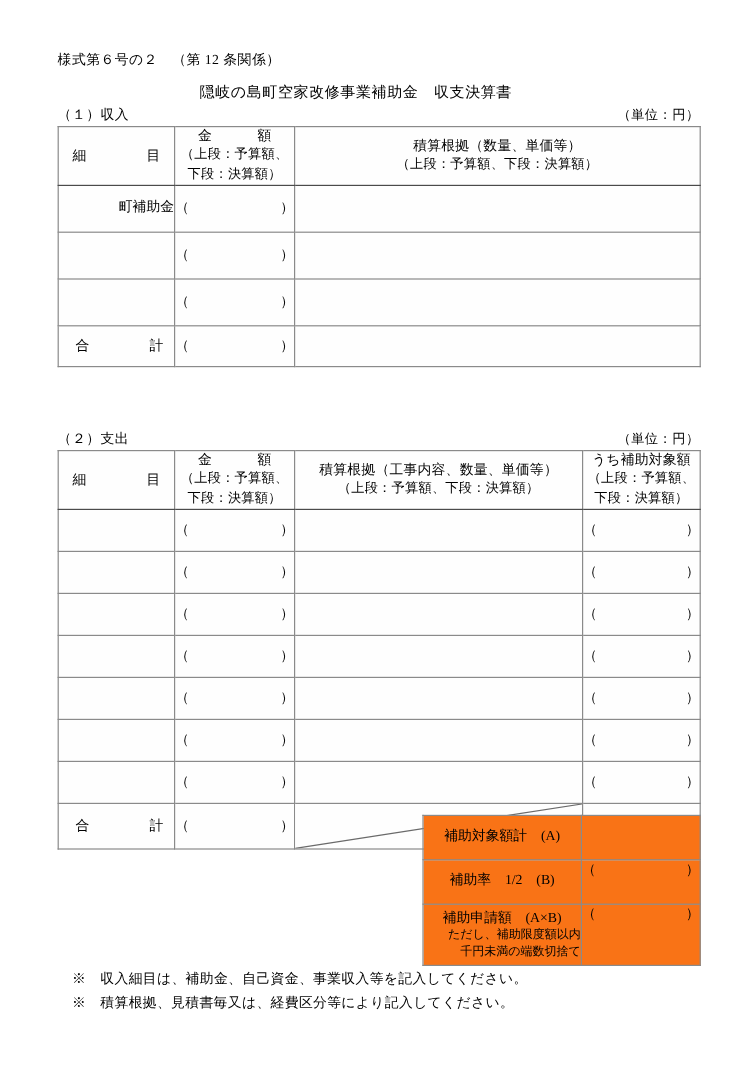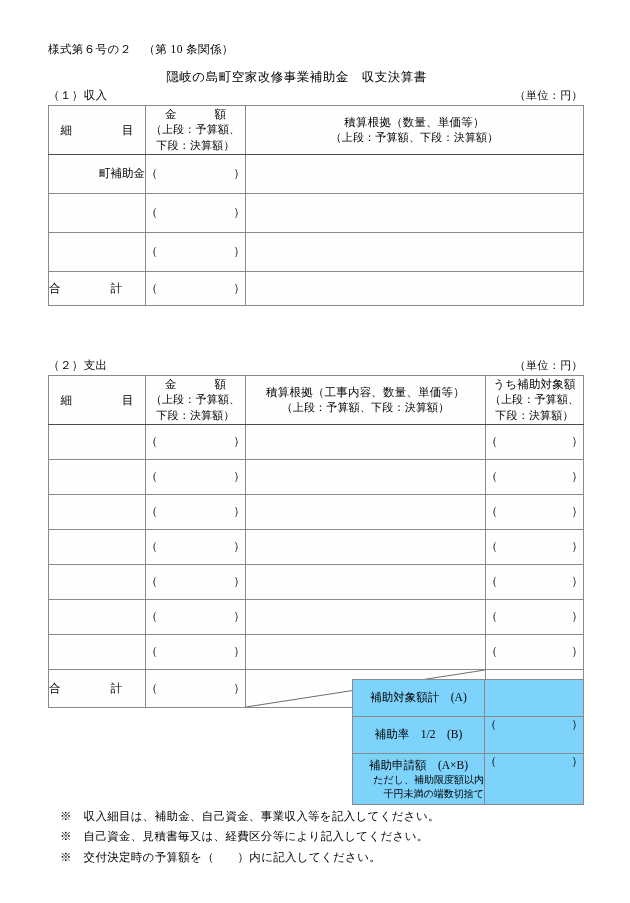--- a/index.html
+++ b/index.html
@@ -114,21 +114,21 @@
   }
   .amount .par {
     display: flex;
     justify-content: space-between;
     width: 100%;
   }
   .total-row td {
     border-top: 1.4px solid #4a4a4a !important;
   }
   .total-label {
-    text-align: left;
+    text-align: right;
     letter-spacing: 9px;
     padding-left: 9px;
   }
 
   
   .diag {
     position: relative;
     padding: 0;
   }
   .diag svg { display: block; width: 100%; height: 100%; position: absolute; left:0; top:0; }
@@ -137,21 +137,21 @@
   table.summary {
     position: absolute;
     border-collapse: collapse;
     table-layout: fixed;
     border: 1.4px solid #4a4a4a;
   }
   table.summary td {
     border: 0.8px solid #8a8a8a;
     padding: 0;
     font-size: 11.5px;
-    background: #7dd3fc;
+    background: #f97316;
   }
   .sum-label {
     text-align: center;
     line-height: 1.35;
     padding: 4px 2px;
   }
   .sum-label .main { display: block; }
   .sum-label .note {
     display: block;
     font-size: 10px;
@@ -180,21 +180,21 @@
     line-height: 1.78;
     letter-spacing: 0.3px;
   }
   .notes div { white-space: nowrap; }
 </style>
 </head>
 <body>
 
 <div class="page">
 
-  <div class="form-no">様式第６号の２　（第 10 条関係）</div>
+  <div class="form-no">様式第６号の２　（第 12 条関係）</div>
   <div class="doc-title">隠岐の島町空家改修事業補助金　収支決算書</div>
 
   <div class="sec-cap" style="top:88px;">
     <span>（１）収入</span>
     <span class="unit">（単位：円）</span>
   </div>
 
   <table class="form" id="income-table" style="top:105px;">
     <colgroup>
       <col style="width:97px">
@@ -455,17 +455,16 @@
             <span>（</span>
             <span>）</span>
           </span>
         </td>
       </tr>
     </tbody>
   </table>
 
   <div class="notes" id="footnotes">
       <div>※　収入細目は、補助金、自己資金、事業収入等を記入してください。</div>
-      <div>※　自己資金、見積書毎又は、経費区分等により記入してください。</div>
-      <div>※　交付決定時の予算額を（　　）内に記入してください。</div>
+      <div>※　積算根拠、見積書毎又は、経費区分等により記入してください。</div>
     </div>
 
 </div>
 
 </body></html>

